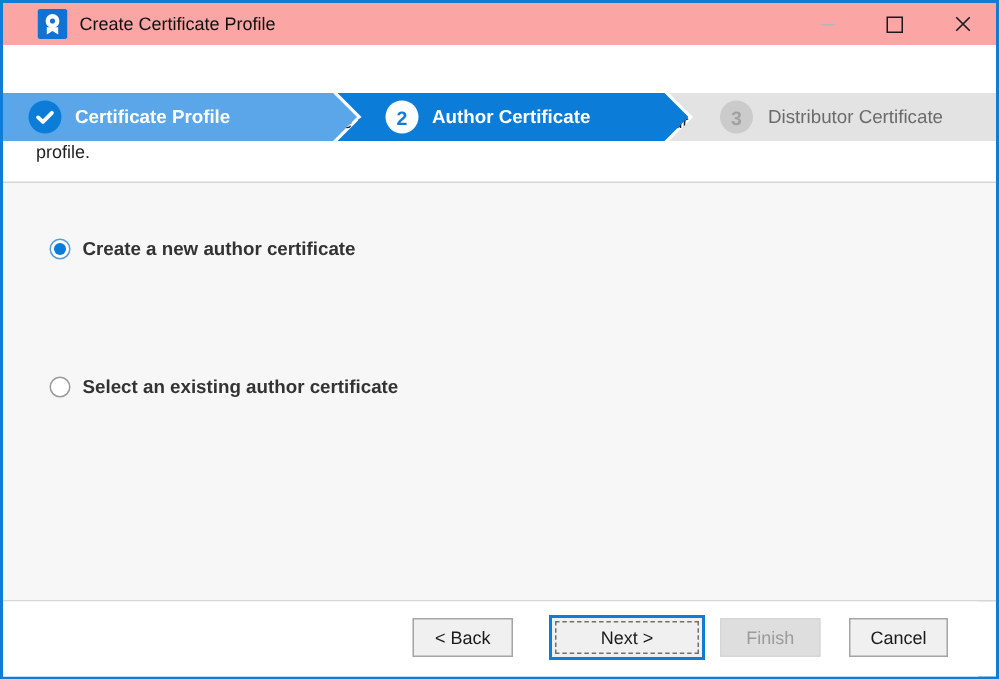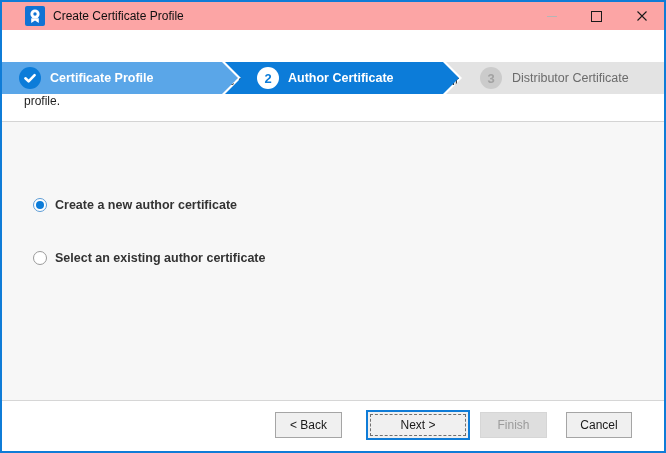--- a/index.html
+++ b/index.html
@@ -45,21 +45,21 @@
   .badge-active{background:#ffffff;color:var(--step-active-bg,#0c7cd9);}
   .badge-upcoming{background:#cbcbcb;color:#a2a2a2;}
   
   .desc{position:absolute;left:0;top:60px;right:0;height:60px;box-sizing:border-box;
         background:#fff;border-bottom:1px solid #d4d4d4;
         padding:9px 26px 0 22px;font-size:12px;line-height:20px;color:#1f1f1f;}
   
   .content{position:absolute;left:0;top:120px;right:0;height:279px;box-sizing:border-box;
            background:var(--content-bg,#f7f7f7);border-bottom:1px solid #d6d6d6;}
   .option{position:absolute;left:31px;height:22px;display:flex;align-items:center;cursor:default;}
-  .option-1{top:33px;margin-top:39px;}
+  .option-1{top:33px;}
   .option-2{top:125px;text-align:center;}
   .radio{width:14px;height:14px;border-radius:50%;background:#fff;
          border:1px solid #9a9a9a;box-sizing:border-box;position:relative;flex:0 0 auto;}
   .option.selected .radio{border-color:#5b9bd5;}
   .option.selected .radio::after{content:"";position:absolute;left:2px;top:2px;width:8px;height:8px;
          border-radius:50%;background:var(--step-active-bg,#0c7cd9);}
   .option-label{margin-left:8px;font-size:12.5px;font-weight:bold;color:#333;white-space:nowrap;}
   
   .btnbar{position:absolute;left:0;right:12px;top:399px;height:50px;background:#fff;}
   .btn{position:absolute;height:26px;box-sizing:border-box;

